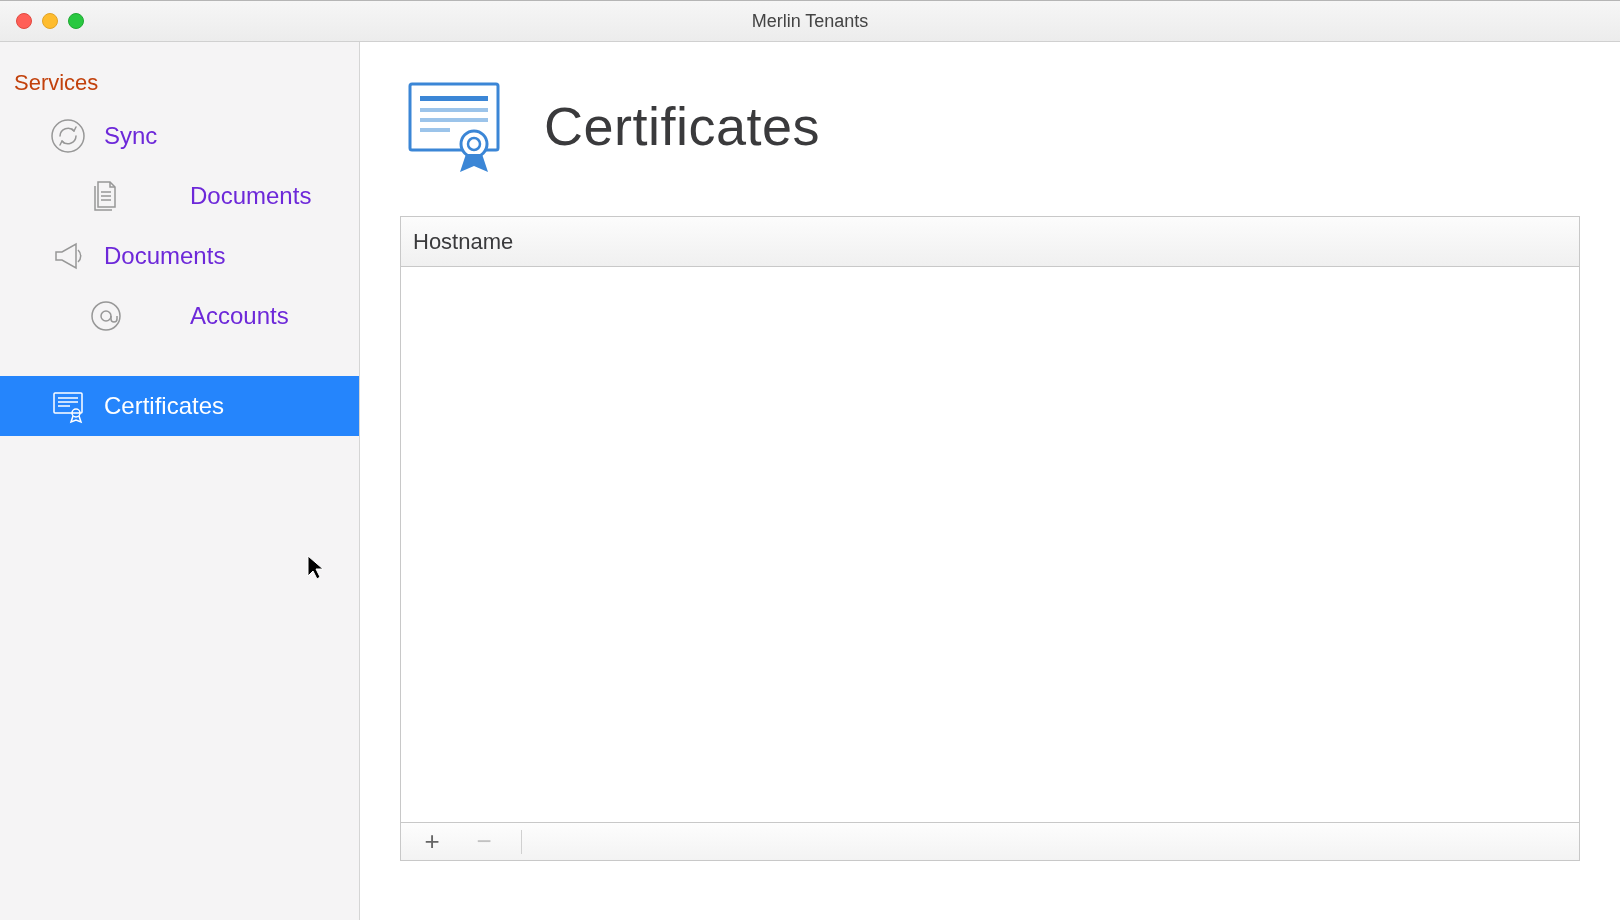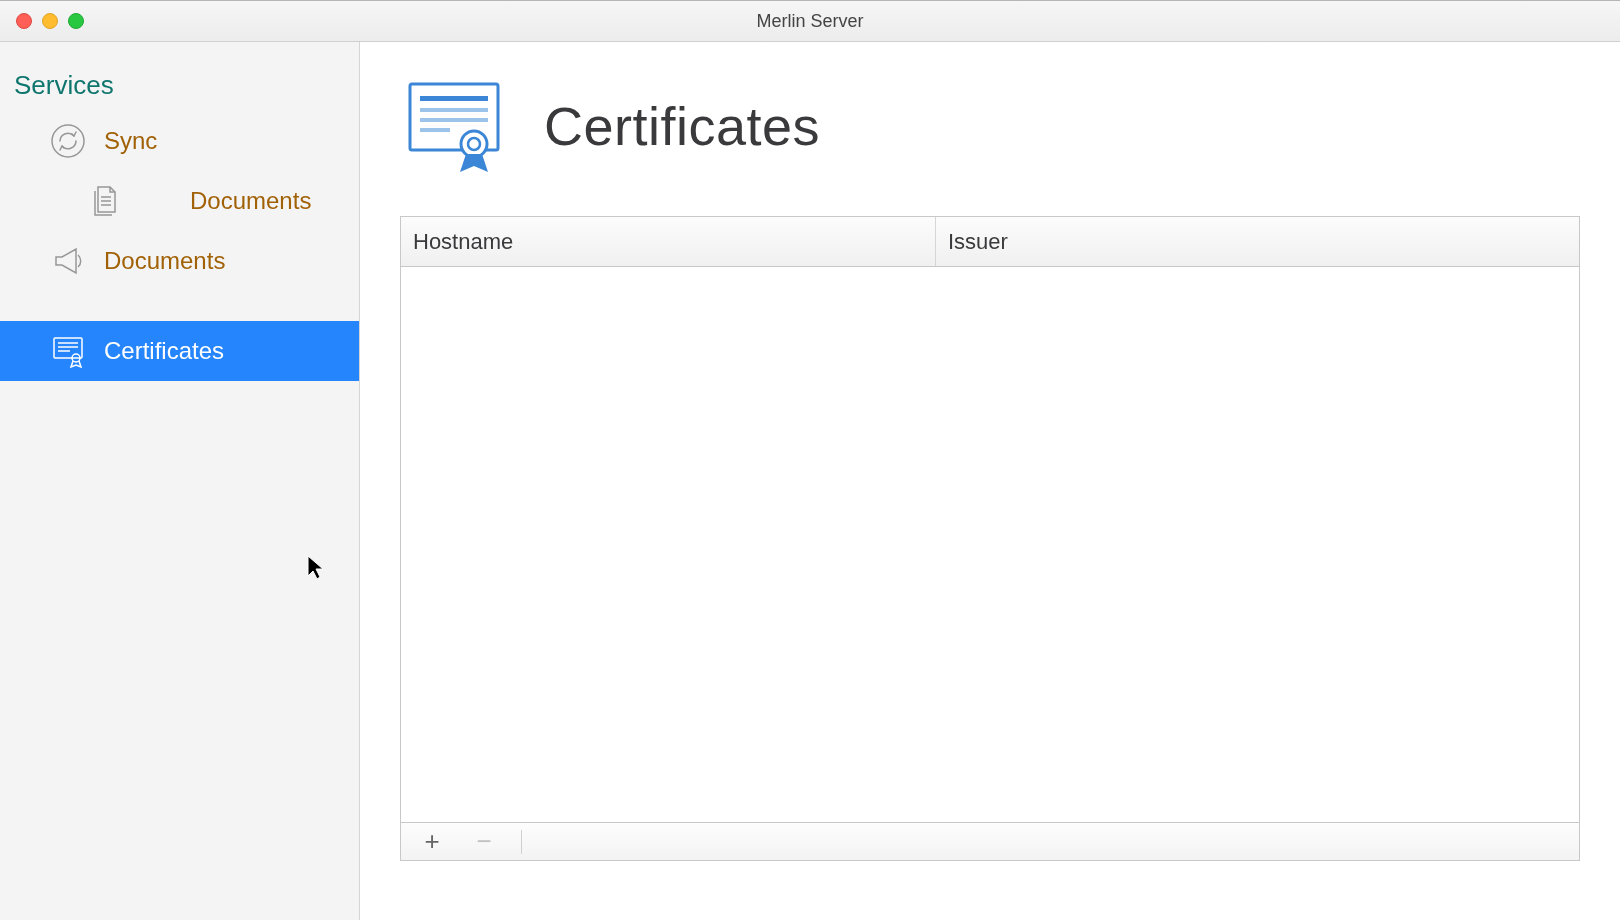--- a/index.html
+++ b/index.html
@@ -42,22 +42,22 @@
       display: flex;
       height: calc(100% - 42px);
     }
     .sidebar {
       width: 360px;
       background: #f5f4f5;
       border-right: 1px solid #d5d5d5;
       padding-top: 28px;
     }
     .section-header {
-      font-size: 26px;
-      color: #0f766e;
+      font-size: 22px;
+      color: #c2410c;
       padding: 0 14px 10px;
       font-weight: 400;
     }
     .sidebar-item {
       display: flex;
       align-items: center;
       height: 60px;
       padding-left: 48px;
       cursor: pointer;
     }
@@ -66,21 +66,21 @@
       gap: 48px;
     }
     .sidebar-item .icon {
       width: 40px; height: 40px;
       margin-right: 16px;
       display: flex; align-items: center; justify-content: center;
       color: #979797;
     }
     .sidebar-item .label {
       font-size: 24px;
-      color: #a16207;
+      color: #6d28d9;
       font-weight: 400;
     }
     .sidebar-item.selected {
       background: #2585fc;
     }
     .sidebar-item.selected .label { color: #fff; }
     .sidebar-item.selected .icon { color: #fff; }
     .section-gap { height: 30px; }
 
     .main {
@@ -165,21 +165,21 @@
   </style>
 </head>
 <body>
 
 <div class="titlebar">
   <div class="traffic-lights">
     <div class="traffic-light tl-red"></div>
     <div class="traffic-light tl-yellow"></div>
     <div class="traffic-light tl-green"></div>
   </div>
-  <div class="title">Merlin Server</div>
+  <div class="title">Merlin Tenants</div>
 </div>
 
 <div class="window-body">
   <div class="sidebar">
 
     <div class="section-header">Services</div>
 
     <div class="sidebar-item">
       <span class="icon">
         <svg width="40" height="40" viewBox="0 0 40 40" fill="none" stroke="currentColor" stroke-width="1.5">
@@ -206,20 +206,30 @@
     <div class="sidebar-item">
       <span class="icon">
         <svg width="40" height="40" viewBox="0 0 40 40" fill="none" stroke="currentColor" stroke-width="1.5">
           <path d="M8 16 v8 l6 0 l14 8 v-24 l-14 8 z"></path>
           <path d="M30 14 a8 8 0 0 1 0 12"></path>
         </svg>
       </span>
       <span class="label">Documents</span>
     </div>
 
+    <div class="sidebar-item indent">
+      <span class="icon">
+        <svg width="36" height="36" viewBox="0 0 36 36" fill="none" stroke="currentColor" stroke-width="1.5">
+          <circle cx="18" cy="18" r="14"></circle>
+          <circle cx="18" cy="18" r="5"></circle>
+          <path d="M23 18 v3 a3 3 0 0 0 6 0 v-3"></path>
+        </svg>
+      </span>
+      <span class="label">Accounts</span>
+    </div>
 
 
     <div class="section-gap"></div>
 
     <div class="sidebar-item selected">
       <span class="icon">
         <svg width="40" height="40" viewBox="0 0 40 40" fill="none" stroke="currentColor" stroke-width="1.5">
           <rect x="6" y="7" width="28" height="20" rx="1"></rect>
           <path d="M10 12 h20 M10 16 h20 M10 20 h12"></path>
           <circle cx="28" cy="27" r="4"></circle>
@@ -245,21 +255,20 @@
           <circle cx="74" cy="72" r="6" fill="none" stroke="#3b86d6" stroke-width="2.5"></circle>
           <path d="M66 82 l-6 18 l14 -6 l14 6 l-6 -18" fill="#3b86d6"></path>
         </svg>
       </span>
       <div class="page-title">Certificates</div>
     </div>
 
     <div class="table-wrap">
       <div class="table-head">
         <div class="th col-hostname">Hostname</div>
-        <div class="th col-issuer">Issuer</div>
       </div>
       <div class="table-body"></div>
       <div class="table-footer">
         <div class="footer-btn">+</div>
         <div class="footer-btn disabled">−</div>
         <div class="footer-divider"></div>
       </div>
     </div>
   </div>
 </div>

